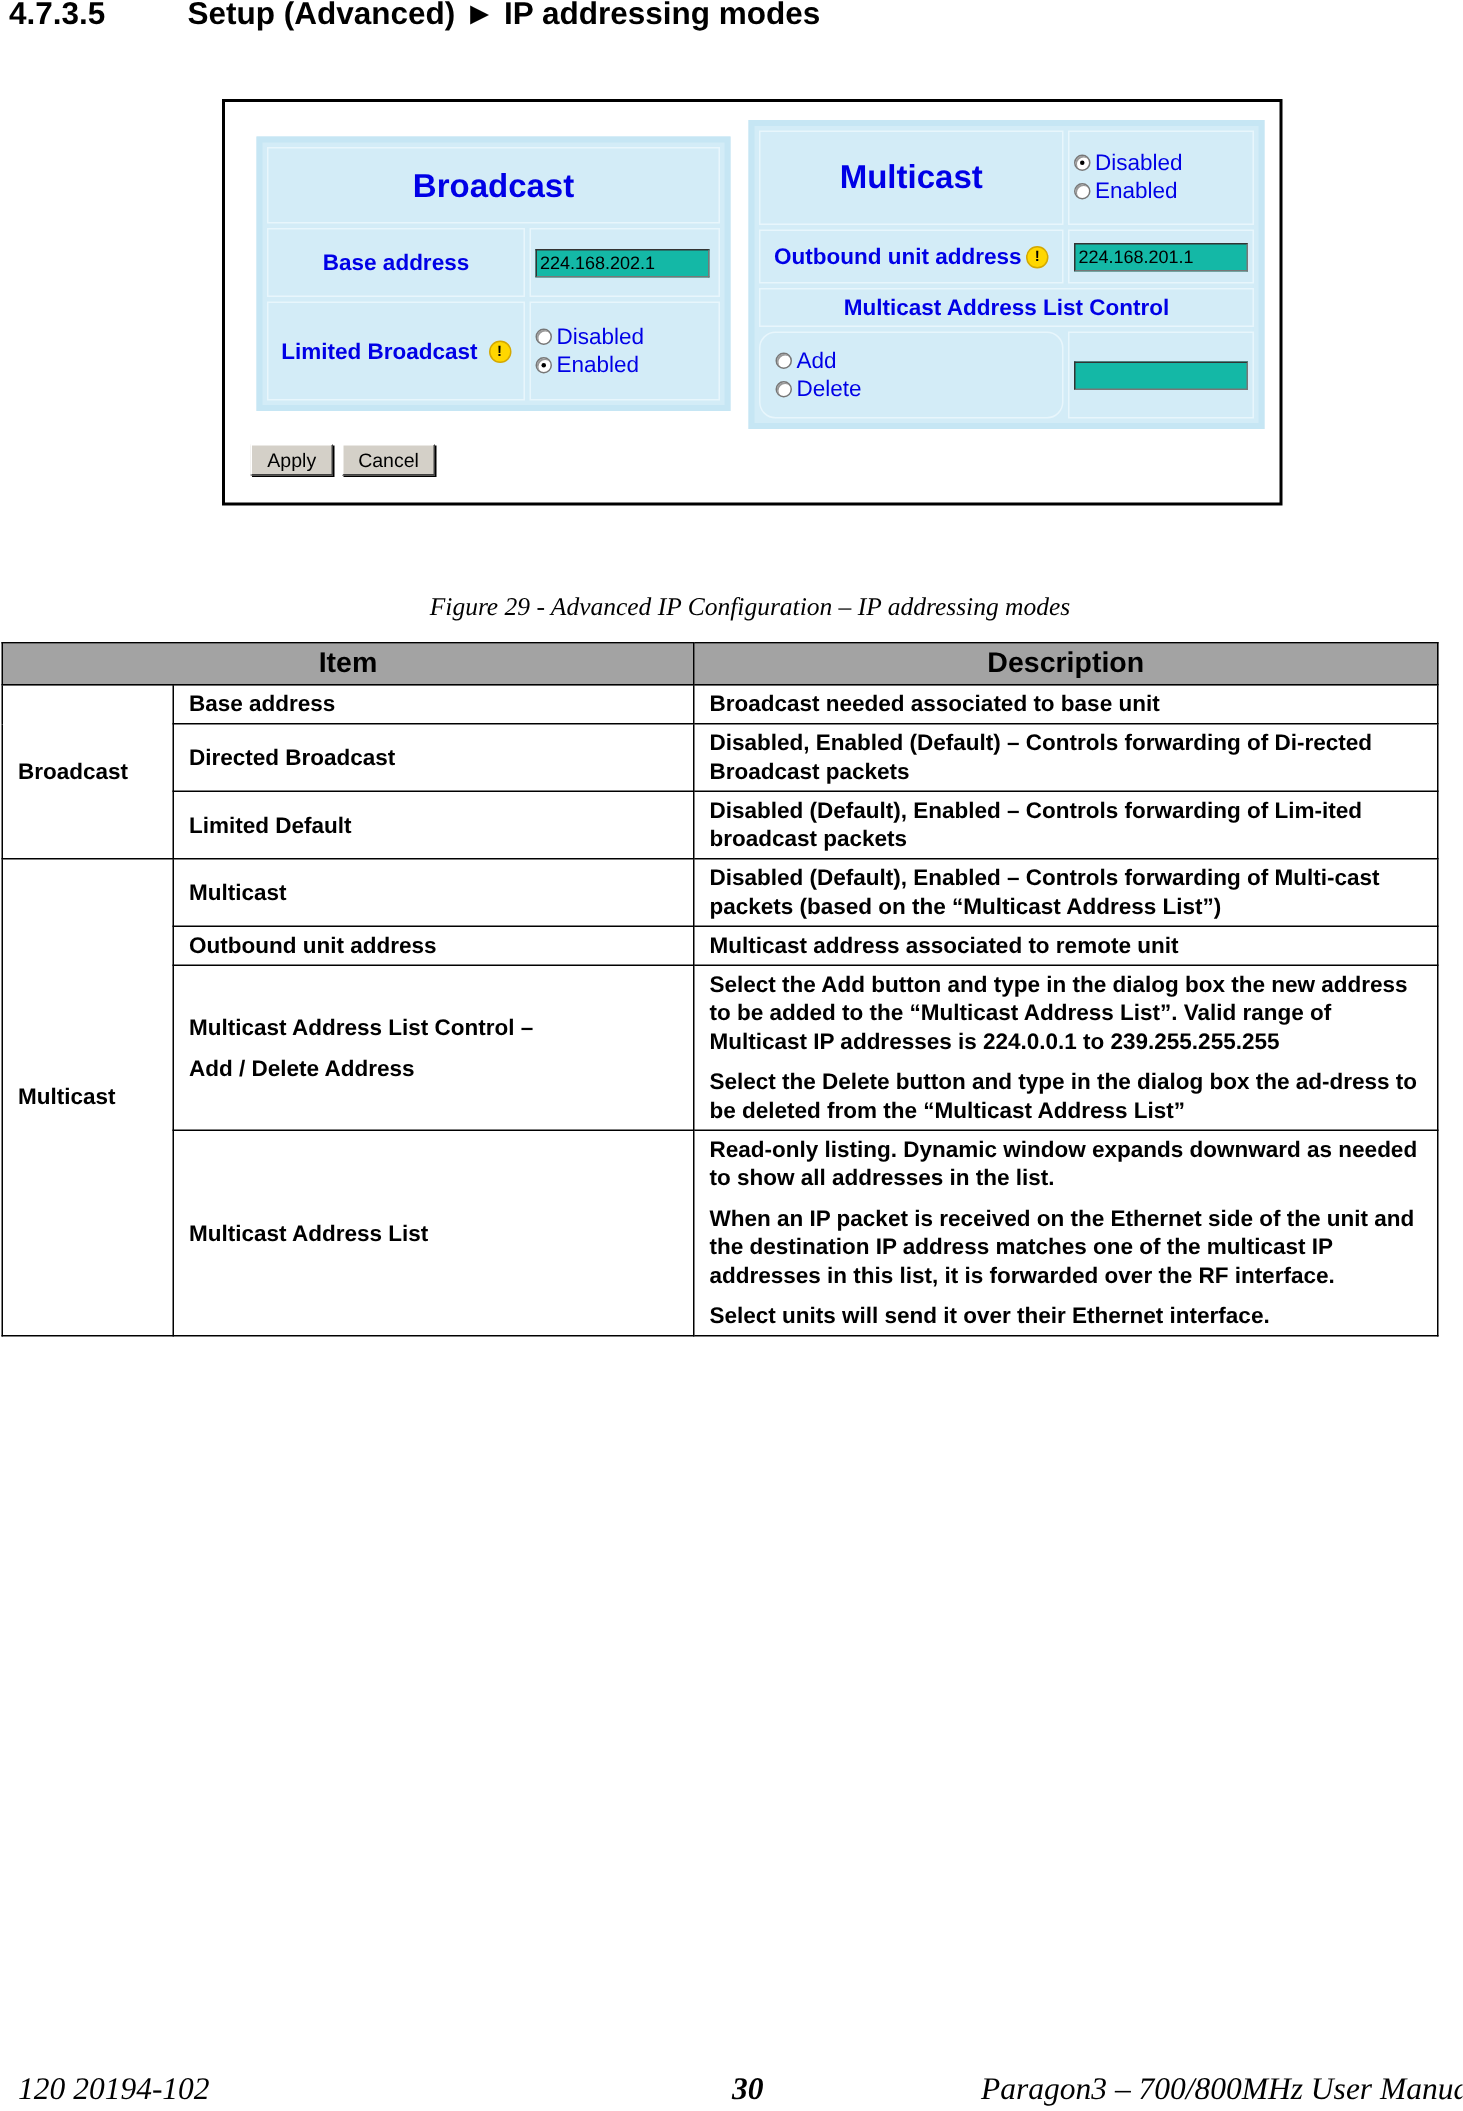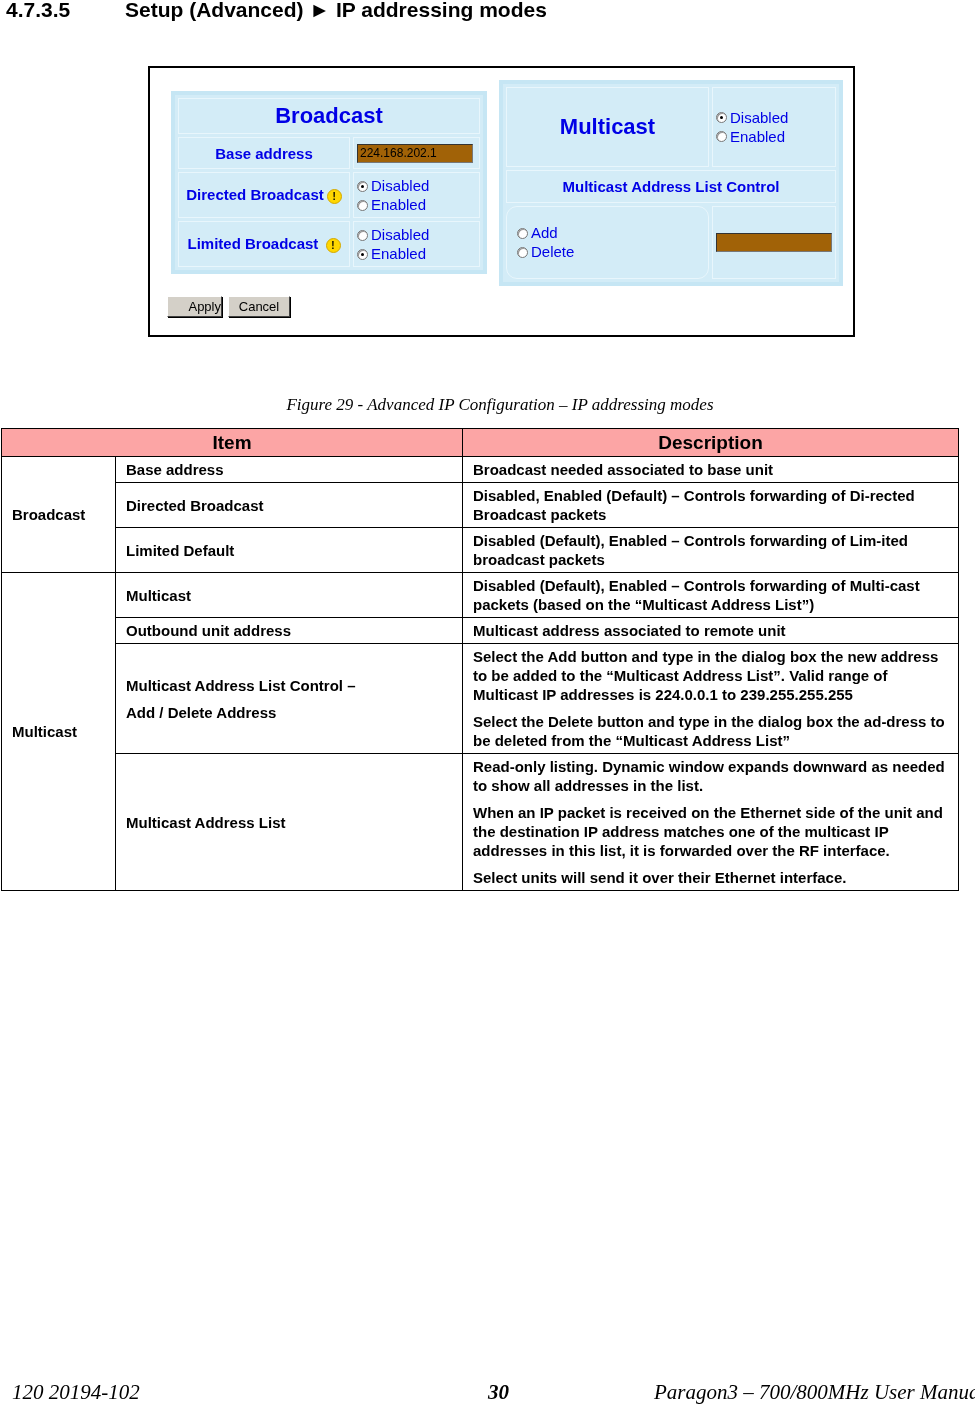--- a/index.html
+++ b/index.html
@@ -12,29 +12,29 @@
 
   .panel { position: absolute; background: #d3ecf7; border: 4px solid #c6e6f4; box-sizing: border-box; }
   .panel table { border-collapse: separate; border-spacing: 3px; width: 100%; height: 100%; }
   .panel td { background: #d3ecf7; border: 1px solid #e8f6fc; color: #0000e6; font-family: "Liberation Sans", sans-serif; padding: 0 3px; }
   .lbl { font-weight: bold; font-size: 15px; text-align: center; white-space: nowrap; }
   .big { font-weight: bold; font-size: 22px; text-align: center; }
   .opt { font-size: 15px; line-height: 19px; color: #1a1ae6; white-space: nowrap; }
   .radio { display: inline-block; width: 9px; height: 9px; border-radius: 50%; background: #fff; border: 1px solid #777; box-shadow: inset 1px 1px 0 #999; margin-right: 3px; position: relative; top: -1px; vertical-align: middle; }
   .radio.on::after { content: ""; position: absolute; left: 3px; top: 3px; width: 3px; height: 3px; border-radius: 50%; background: #000; }
   .warn { display: inline-block; width: 13px; height: 13px; border-radius: 50%; background: #ffd700; border: 1px solid #d4a800; color: #000; font-size: 10px; font-weight: bold; line-height: 13px; text-align: center; vertical-align: middle; margin-left: 3px; }
-  .txt { width: 116px; height: 19px; box-sizing: border-box; border: 1px solid #777; border-top-color: #333; border-left-color: #333; background: #a16207; font-family: "Liberation Sans", sans-serif; font-size: 12px; padding: 1px 2px; color: #000; }
+  .txt { width: 116px; height: 19px; box-sizing: border-box; border: 1px solid #777; border-top-color: #333; border-left-color: #333; background: #14b8a6; font-family: "Liberation Sans", sans-serif; font-size: 12px; padding: 1px 2px; color: #000; }
 
   .btn { position: absolute; top: 294px; height: 21px; background: #d4d0c8; border: 1px solid #fff; border-right-color: #404040; border-bottom-color: #404040; font-family: "Liberation Sans", sans-serif; font-size: 13px; text-align: center; line-height: 19px; box-sizing: border-box; box-shadow: 1px 1px 0 #000; }
 
   .caption { position: absolute; top: 395px; left: 0; width: 1000px; text-align: center; font-family: "Liberation Serif", serif; font-style: italic; font-size: 17px; }
 
   .desc-table { position: absolute; left: 1px; top: 428px; width: 958px; border-collapse: collapse; font-family: "Liberation Sans", sans-serif; font-size: 15px; font-weight: bold; }
   .desc-table th, .desc-table td { border: 1px solid #000; vertical-align: middle; }
-  .desc-table th { background: #fca5a5; font-size: 19px; height: 27px; padding: 0; }
+  .desc-table th { background: #a3a3a3; font-size: 19px; height: 27px; padding: 0; }
   .desc-table td { padding: 3px 10px; line-height: 19px; }
   .desc-table td p { margin: 0; }
   .desc-table td p + p { margin-top: 8px; }
   .grp { width: 93px; }
   .item { width: 326px; }
 
   .footer { position: absolute; top: 1380px; font-family: "Liberation Serif", serif; font-style: italic; font-size: 21px; white-space: nowrap; }
 </style>
 </head>
 <body>
@@ -52,29 +52,20 @@
         <td colspan="2" class="big">Broadcast</td>
       </tr>
       <tr style="height:32px;">
         <td class="lbl" style="width:164px;">Base address</td>
         <td>
           <input class="txt" type="text" value="224.168.202.1" style="">
         </td>
       </tr>
       <tr style="height:46px;">
         <td class="lbl">
-          <span>Directed Broadcast</span><span class="warn">!</span>
-        </td>
-        <td class="opt">
-          <div><span class="radio on"></span><span>Disabled</span></div>
-          <div><span class="radio"></span><span>Enabled</span></div>
-        </td>
-      </tr>
-      <tr style="height:46px;">
-        <td class="lbl">
           <span>Limited Broadcast</span>&nbsp;<span class="warn">!</span>
         </td>
         <td class="opt">
           <div><span class="radio"></span><span>Disabled</span></div>
           <div><span class="radio on"></span><span>Enabled</span></div>
         </td>
       </tr>
     </tbody>
       </table>
   </div>
@@ -82,37 +73,45 @@
   <div class="panel" style="left:349px; top:12px; width:344px; height:206px;">
     <table>
       <tbody>
           <tr style="height:48px;">
         <td class="big" style="width:196px;">Multicast</td>
         <td class="opt">
           <div><span class="radio on"></span><span>Disabled</span></div>
           <div><span class="radio"></span><span>Enabled</span></div>
         </td>
       </tr>
+      <tr style="height:28px;">
+        <td class="lbl">
+          <span>Outbound unit address</span><span class="warn">!</span>
+        </td>
+        <td>
+          <input class="txt" type="text" value="224.168.201.1" style="">
+        </td>
+      </tr>
       <tr style="height:20px;">
         <td colspan="2" class="lbl">Multicast Address List Control</td>
       </tr>
       <tr style="height:44px;">
         <td class="opt" style="padding-left:10px;border-radius:11px;">
           <div><span class="radio"></span><span>Add</span></div>
           <div><span class="radio"></span><span>Delete</span></div>
         </td>
         <td>
           <input class="txt" type="text" value="" style="">
         </td>
       </tr>
     </tbody>
       </table>
   </div>
 
-  <div class="btn" style="left:17px; top:228px; width:55px;text-align:right;">Apply</div>
+  <div class="btn" style="left:17px; top:228px; width:55px;">Apply</div>
   <div class="btn" style="left:78px; top:228px; width:62px;">Cancel</div>
 </div>
 
 <div class="caption">Figure 29 - Advanced IP Configuration – IP addressing modes</div>
 
 <table class="desc-table">
   <thead>
     <tr>
       <th colspan="2">Item</th>
       <th>Description</th>

